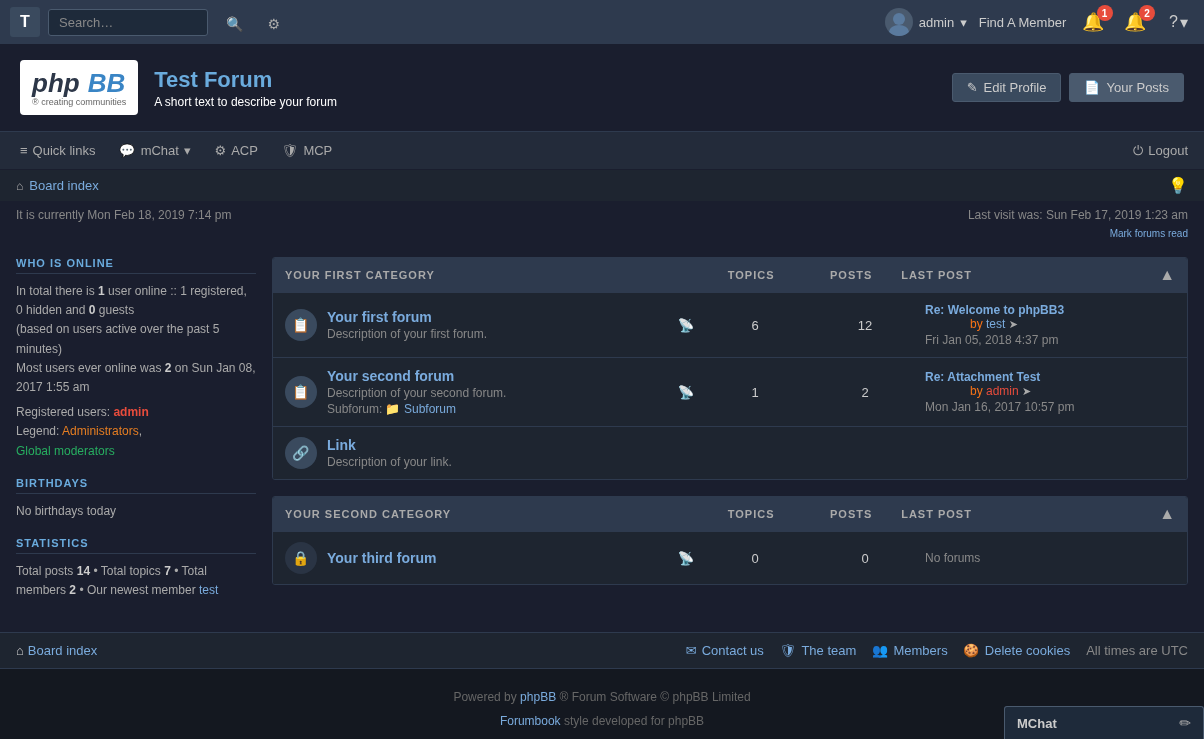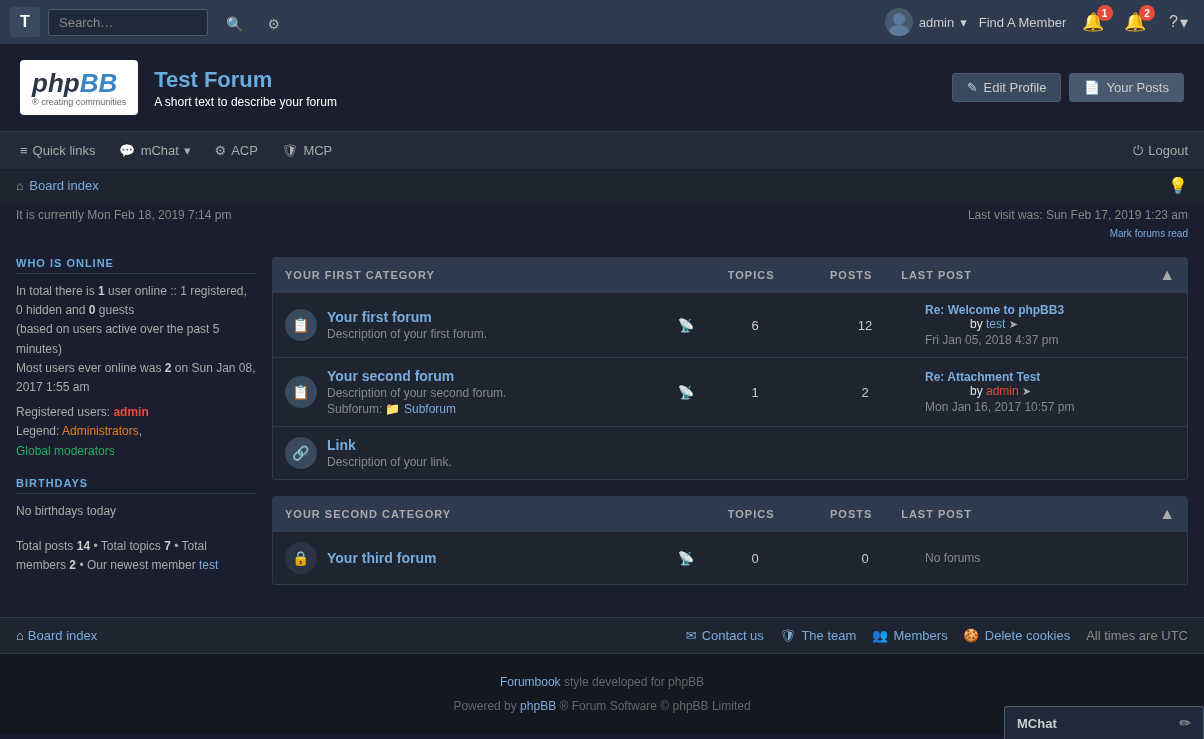--- a/index.html
+++ b/index.html
@@ -81,21 +81,21 @@
     .forum-name { color: #7aabdd; font-size: 14px; font-weight: bold; cursor: pointer; text-decoration: none; }
     .forum-desc-text { font-size: 12px; color: #888; margin-top: 2px; }
     .forum-subforum { font-size: 12px; color: #888; margin-top: 2px; }
     .forum-subforum a { color: #7aabdd; text-decoration: none; }
     .feed-icon { font-size: 13px; color: #e67e22; cursor: pointer; margin-left: 6px; }
     .forum-topics { width: 100px; text-align: center; font-size: 13px; color: #ccc; }
     .forum-posts { width: 100px; text-align: center; font-size: 13px; color: #ccc; }
     .forum-lastpost { width: 250px; font-size: 12px; color: #888; }
     .forum-lastpost a { color: #7aabdd; text-decoration: none; }
     .forum-lastpost .post-title { color: #7aabdd; font-weight: bold; }
-    .forum-lastpost .by-text { color: #e5e5e5; padding-left: 45px; }
+    .forum-lastpost .by-text { color: #f97316; padding-left: 45px; }
     .forum-lastpost .view-icon { color: #aaa; font-size: 11px; cursor: pointer; }
     .forum-lastpost .timestamp { display: block; color: #888; margin-top: 2px; }
 
     .link-row { background: #1e2530; border-top: 1px solid #2e3a4e; padding: 10px 12px; display: flex; align-items: center; gap: 10px; }
     .link-status-icon { width: 32px; height: 32px; background: #3a4a5e; border-radius: 50%; display: flex; align-items: center; justify-content: center; color: #888; font-size: 14px; flex-shrink: 0; }
 
     
     .footer-bar { background: #1e2530; padding: 10px 16px; display: flex; align-items: center; justify-content: space-between; margin-top: 0; border-top: 1px solid #2e3a4e; }
     .footer-left { display: flex; align-items: center; gap: 4px; }
     .footer-link { color: #7aabdd; text-decoration: none; font-size: 13px; display: flex; align-items: center; gap: 5px; }
@@ -108,21 +108,21 @@
     .page-footer a { color: #7aabdd; text-decoration: none; }
 
     
     .mchat-widget { position: fixed; bottom: 0; right: 0; width: 200px; background: #2e3a4e; border: 1px solid #4a5a6e; border-bottom: none; border-radius: 3px 3px 0 0; }
     .mchat-header { background: #1e2a3a; padding: 8px 12px; display: flex; align-items: center; justify-content: space-between; border-radius: 3px 3px 0 0; }
     .mchat-title { color: #ccc; font-size: 13px; font-weight: bold; }
     .mchat-edit-icon { color: #aaa; cursor: pointer; font-size: 14px; }
 
     
     .logo-container { background: #fff; border-radius: 4px; padding: 8px 12px; display: inline-block; }
-    .logo-phpbb { display: flex; align-items: flex-end; gap: 0; }
+    .logo-phpbb { display: flex; align-items: flex-end; gap: 8px; }
     .logo-php { font-size: 26px; font-weight: 900; color: #2d3748; font-style: italic; }
     .logo-bb { font-size: 26px; font-weight: 900; color: #3a85c5; font-style: italic; }
     .logo-tagline { font-size: 9px; color: #666; text-align: right; margin-top: -2px; }
   </style>
 </head>
 <body>
 
 <div class="top-nav">
   <div class="top-nav-logo">T</div>
   <div class="search-wrap">
@@ -250,20 +250,21 @@
         <span class="green">Global moderators</span>
       </div>
     </div>
 
     <div class="sidebar-section">
       <div class="sidebar-section-title">BIRTHDAYS</div>
       <div class="sidebar-text">No birthdays today</div>
     </div>
 
     <div class="sidebar-section">
+      <div class="sidebar-section-title">STATISTICS</div>
       <div class="sidebar-text">
         <span>Total posts</span>
         <b>14</b>
         <span>• Total topics</span>
         <b>7</b>
         <span>• Total members</span>
         <b>2</b>
         <span>• Our newest member</span>
         <span class="blue-link">test</span>
       </div>
@@ -393,27 +394,27 @@
     <a class="footer-right-link" href="#">
       <span>🍪</span>
       <span>Delete cookies</span>
     </a>
     <span class="timezone-text">All times are UTC</span>
   </div>
 </div>
 
 <div class="page-footer">
   <div>
-    <a href="#">Forumbook</a>
-    <span> style developed for phpBB</span>
-  </div>
-  <div>
     <span>Powered by </span>
     <a href="#">phpBB</a>
     <span>® Forum Software © phpBB Limited</span>
+  </div>
+  <div>
+    <a href="#">Forumbook</a>
+    <span> style developed for phpBB</span>
   </div>
   <div>
     
     
   </div>
 
 </div>
 
 <div class="mchat-widget">
   <div class="mchat-header">

